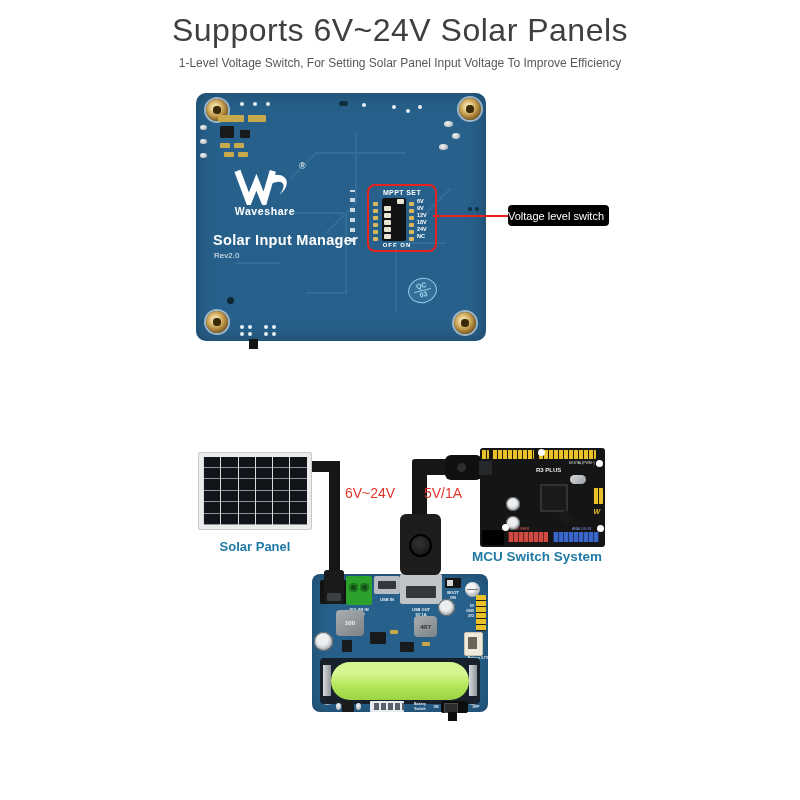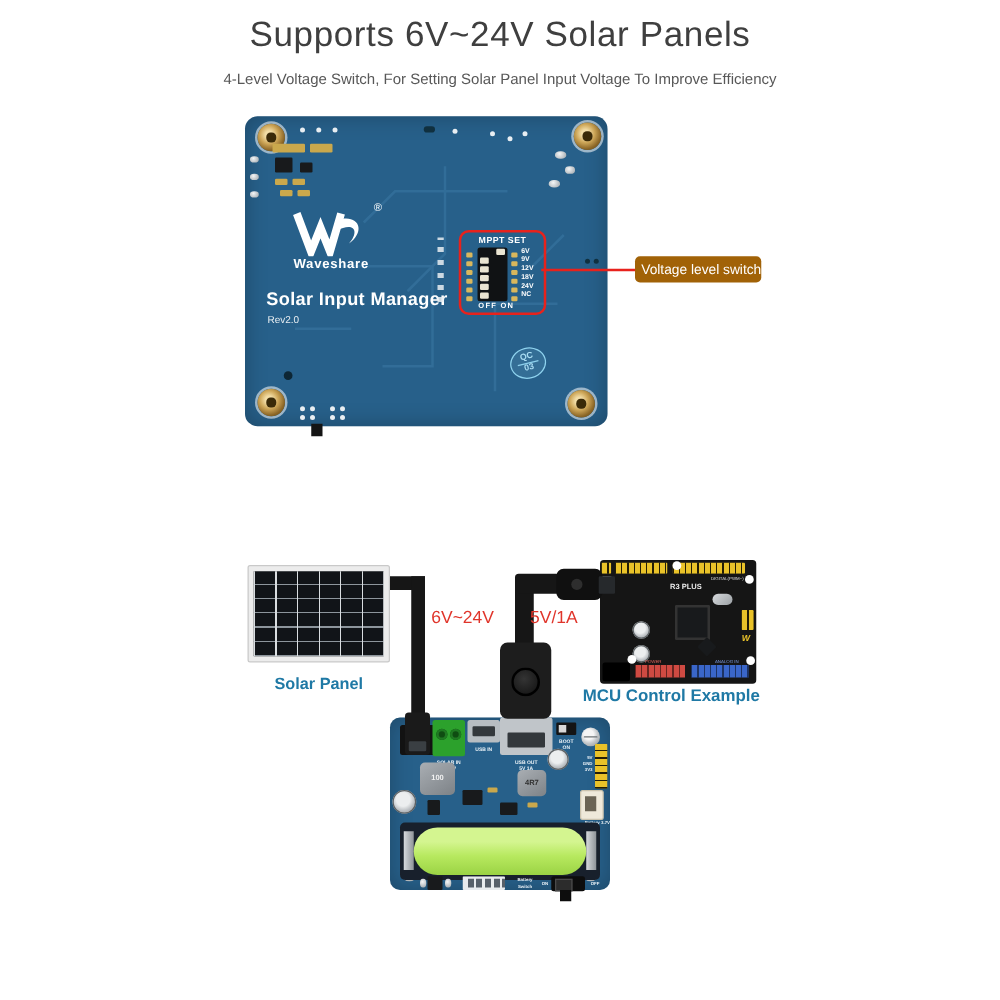--- a/index.html
+++ b/index.html
@@ -1,21 +1,21 @@
 <!DOCTYPE html>
 <html><head>
 <meta charset="utf-8">
 <style>
   html,body{margin:0;padding:0;background:#fff;}
   .stage{position:relative;width:800px;height:800px;background:#fff;overflow:hidden;
          font-family:"Liberation Sans",sans-serif;}
   .abs{position:absolute;}
   .ctr{text-align:center;}
   
-  .h-title{width:800px;top:12px;left:0;font-size:28px;color:#3f3f3f;letter-spacing:.5px;}
+  .h-title{width:800px;top:12px;left:0;font-size:32px;color:#3f3f3f;letter-spacing:.5px;}
   .h-sub{width:800px;top:56px;left:0;font-size:12px;color:#585858;}
   .h-app{width:800px;top:397px;left:0;font-size:23px;color:#4c4c4c;}
   
   .pcb{background:#27608a;border-radius:10px;box-shadow:inset 0 0 18px rgba(0,0,0,.25);}
   .screw-brass{border-radius:50%;background:radial-gradient(circle at 42% 40%,#f2dda6 0 16%,#cda658 40%,#8a6526 68%,#5e440f 100%);box-shadow:0 0 0 2px rgba(255,255,255,.55);}
   .screw-brass::after{content:"";position:absolute;left:34%;top:34%;width:32%;height:32%;border-radius:50%;background:#3a2a08;}
   .screw-silver{border-radius:50%;background:radial-gradient(circle at 40% 38%,#f5f5f5 0 30%,#c2c6c9 55%,#868b8e 100%);}
   .screw-silver::after{content:"";position:absolute;left:15%;top:44%;width:70%;height:12%;background:#6f7477;border-radius:1px;}
   .dotw{border-radius:50%;background:#e8eef2;}
   .blob{border-radius:45%;background:radial-gradient(circle at 40% 35%,#f4f6f7,#9aa2a8);}
@@ -32,21 +32,21 @@
   
   .mppt-box{border:2px solid #e8221c;border-radius:8px;}
   .mppt-title{font-size:7px;font-weight:bold;color:#fff;letter-spacing:.4px;}
   .dip{background:#101214;border-radius:2px;}
   .dip-row{position:relative;height:7px;}
   .dip-act{position:absolute;top:1px;width:7px;height:5px;background:#e9e4d2;border-radius:1px;}
   .dip-labels{font-size:5.5px;line-height:7px;font-weight:bold;color:#fff;}
   .dip-pads div{width:5px;height:4px;background:#d9b75c;margin:3px 0;border-radius:1px;}
   .offon{font-size:6px;font-weight:bold;color:#fff;letter-spacing:1px;}
   .lead-line{background:#e8221c;}
-  .callout{background:#a16207;border-radius:4px;color:#fff;font-size:11px;display:flex;align-items:center;justify-content:flex-end;}
+  .callout{background:#000000;border-radius:4px;color:#fff;font-size:11px;display:flex;align-items:center;justify-content:flex-start;}
   
   .teal{color:#1f79a5;font-weight:bold;}
   .redlbl{color:#e0352b;font-weight:normal;font-size:14px;}
   .panel{background:#ececec;border:1px solid #c9c9c9;border-radius:2px;padding:4px;box-sizing:border-box;}
   .panel-cells{width:100%;height:100%;background-color:#111418;
      background-image:repeating-linear-gradient(90deg,#d9dde0 0 1px,transparent 1px 17.3px),
                       repeating-linear-gradient(0deg,#8d959c 0 1px,transparent 1px 11.4px);}
   .cable{background:#161616;}
   .plugbody{background:#1d1d1d;border-radius:6px;}
   
@@ -70,21 +70,21 @@
   .note{background:#faf6dc;border-left:4px solid #c9b83e;}
   .note span{font-size:10px;color:#cc3b35;line-height:29px;padding-left:12px;display:block;}
   svg{display:block;}
 </style>
 </head>
 <body>
 
 <div class="stage">
 
   <div class="abs ctr h-title">Supports 6V~24V Solar Panels</div>
-  <div class="abs ctr h-sub">4-Level Voltage Switch, For Setting Solar Panel Input Voltage To Improve Efficiency</div>
+  <div class="abs ctr h-sub">1-Level Voltage Switch, For Setting Solar Panel Input Voltage To Improve Efficiency</div>
 
   <div class="abs pcb" style="left:196px;top:93px;width:290px;height:248px;">
 
     <svg class="abs" style="left:0;top:0;" width="290" height="248" viewBox="0 0 290 248">
       <g fill="none" stroke="#35719c" stroke-width="2" opacity="0.8">
         <path d="M60 120 H150 V200 H110"></path>
         <path d="M160 40 V110 L130 140"></path>
         <path d="M210 60 H120 L95 85"></path>
         <path d="M250 150 H200 V220"></path>
         <path d="M40 170 H85"></path>
@@ -250,21 +250,21 @@
     <div class="abs" style="left:36px;bottom:16px;font-size:3.5px;color:#e2655c;">POWER</div>
     <div class="abs redhdr" style="left:28px;bottom:5px;width:40px;height:10px;"></div>
     <div class="abs" style="right:14px;bottom:16px;font-size:3.5px;color:#7f9fe8;">ANALOG IN</div>
     <div class="abs bluehdr" style="right:6px;bottom:5px;width:46px;height:10px;"></div>
     <div class="abs hole" style="left:58px;top:1px;width:7px;height:7px;"></div>
     <div class="abs hole" style="right:2px;top:12px;width:7px;height:7px;"></div>
     <div class="abs hole" style="left:22px;bottom:16px;width:7px;height:7px;"></div>
     <div class="abs hole" style="right:1px;bottom:15px;width:7px;height:7px;"></div>
     <div class="abs" style="left:2px;bottom:2px;width:22px;height:15px;background:#000;border-radius:2px;"></div>
   </div>
-  <div class="abs ctr teal" style="left:462px;top:549px;width:150px;font-size:13.5px;">MCU Control Example</div>
+  <div class="abs ctr teal" style="left:462px;top:549px;width:150px;font-size:13.5px;">MCU Switch System</div>
 
   <div class="abs pcb" style="left:312px;top:574px;width:176px;height:138px;border-radius:8px;z-index:1;">
     <div class="abs screw-silver" style="left:8px;top:8px;width:15px;height:15px;"></div>
     <div class="abs screw-silver" style="left:153px;top:8px;width:15px;height:15px;"></div>
     <div class="abs screw-silver" style="left:8px;top:116px;width:15px;height:15px;"></div>
     <div class="abs screw-silver" style="left:153px;top:116px;width:15px;height:15px;"></div>
 
     <div class="abs" style="left:8px;top:6px;width:28px;height:24px;background:#121212;border-radius:2px;"></div>
     <div class="abs greenterm" style="left:34px;top:2px;width:26px;height:29px;">
       <i style="left:3px;"></i>

